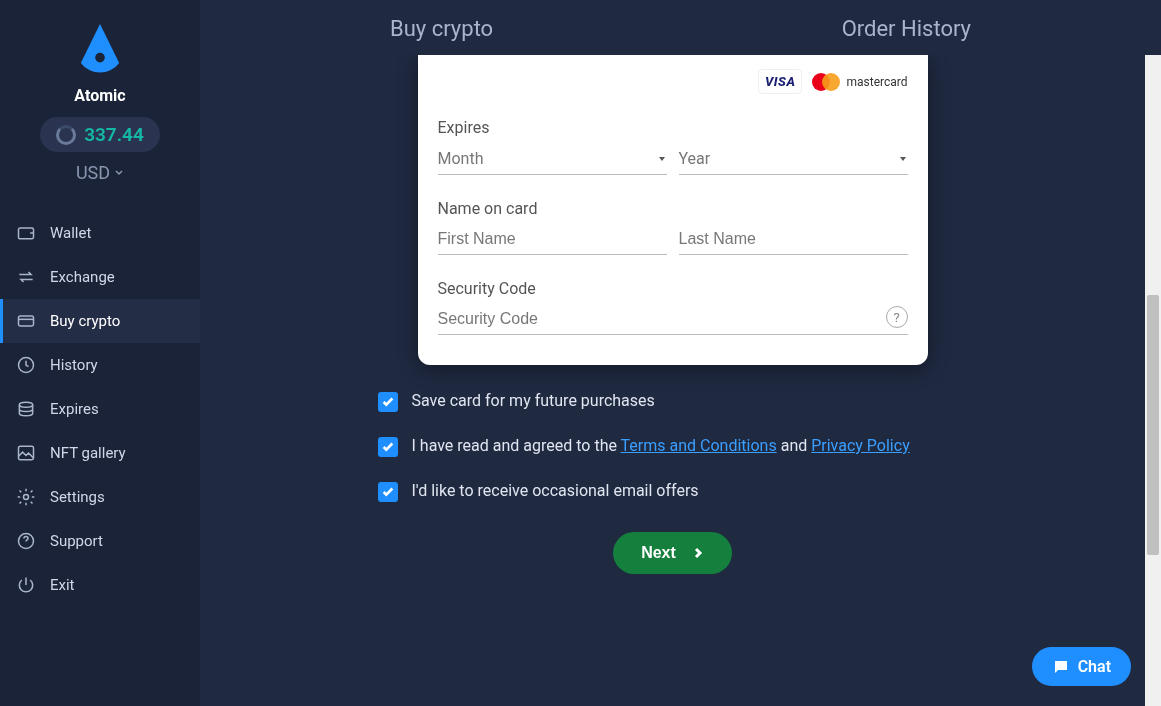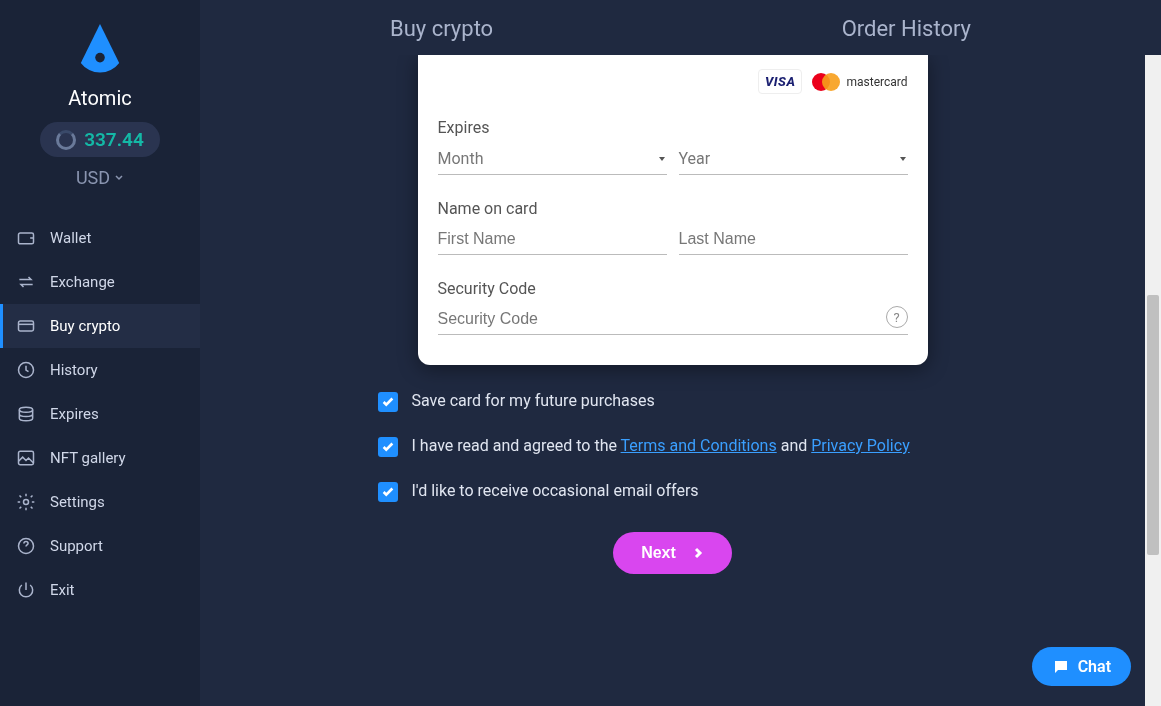--- a/index.html
+++ b/index.html
@@ -18,21 +18,21 @@
   flex-direction: column;
   padding-top: 18px;
 }
 .logo-area {
   display: flex;
   flex-direction: column;
   align-items: center;
   padding-bottom: 10px;
 }
 .logo-svg { width: 60px; height: 60px; }
-.logo-text { color: #fff; font-weight: 400; font-size: 20px; margin-top: 8px; }
+.logo-text { color: #fff; font-weight: 700; font-size: 16px; margin-top: 8px; }
 .balance-pill {
   background: #2a3450;
   border-radius: 20px;
   padding: 6px 16px;
   display: flex;
   align-items: center;
   gap: 8px;
   margin-top: 12px;
 }
 .balance-ring {
@@ -138,21 +138,21 @@
 .check-box {
   width: 20px; height: 20px; background: #1f8fff; border-radius: 3px;
   display: flex; align-items: center; justify-content: center;
   cursor: pointer; flex-shrink: 0; margin-top: 1px;
 }
 .check-box svg { width: 14px; height: 14px; stroke: #fff; stroke-width: 3; fill: none; }
 .check-text { color: #e0e5f0; font-size: 16px; }
 .check-text a { color: #3a9fff; text-decoration: underline; }
 
 .next-btn {
-  background: #d946ef; color: #fff; border: none;
+  background: #15803d; color: #fff; border: none;
   border-radius: 22px; padding: 12px 28px;
   font-size: 16px; font-weight: 600;
   display: flex; align-items: center; gap: 16px;
   cursor: pointer;
   margin-top: 6px;
 }
 .next-btn svg { width: 12px; height: 12px; stroke: #fff; stroke-width: 3; fill: none; }
 
 .chat-btn {
   position: absolute; right: 30px; bottom: 20px;

